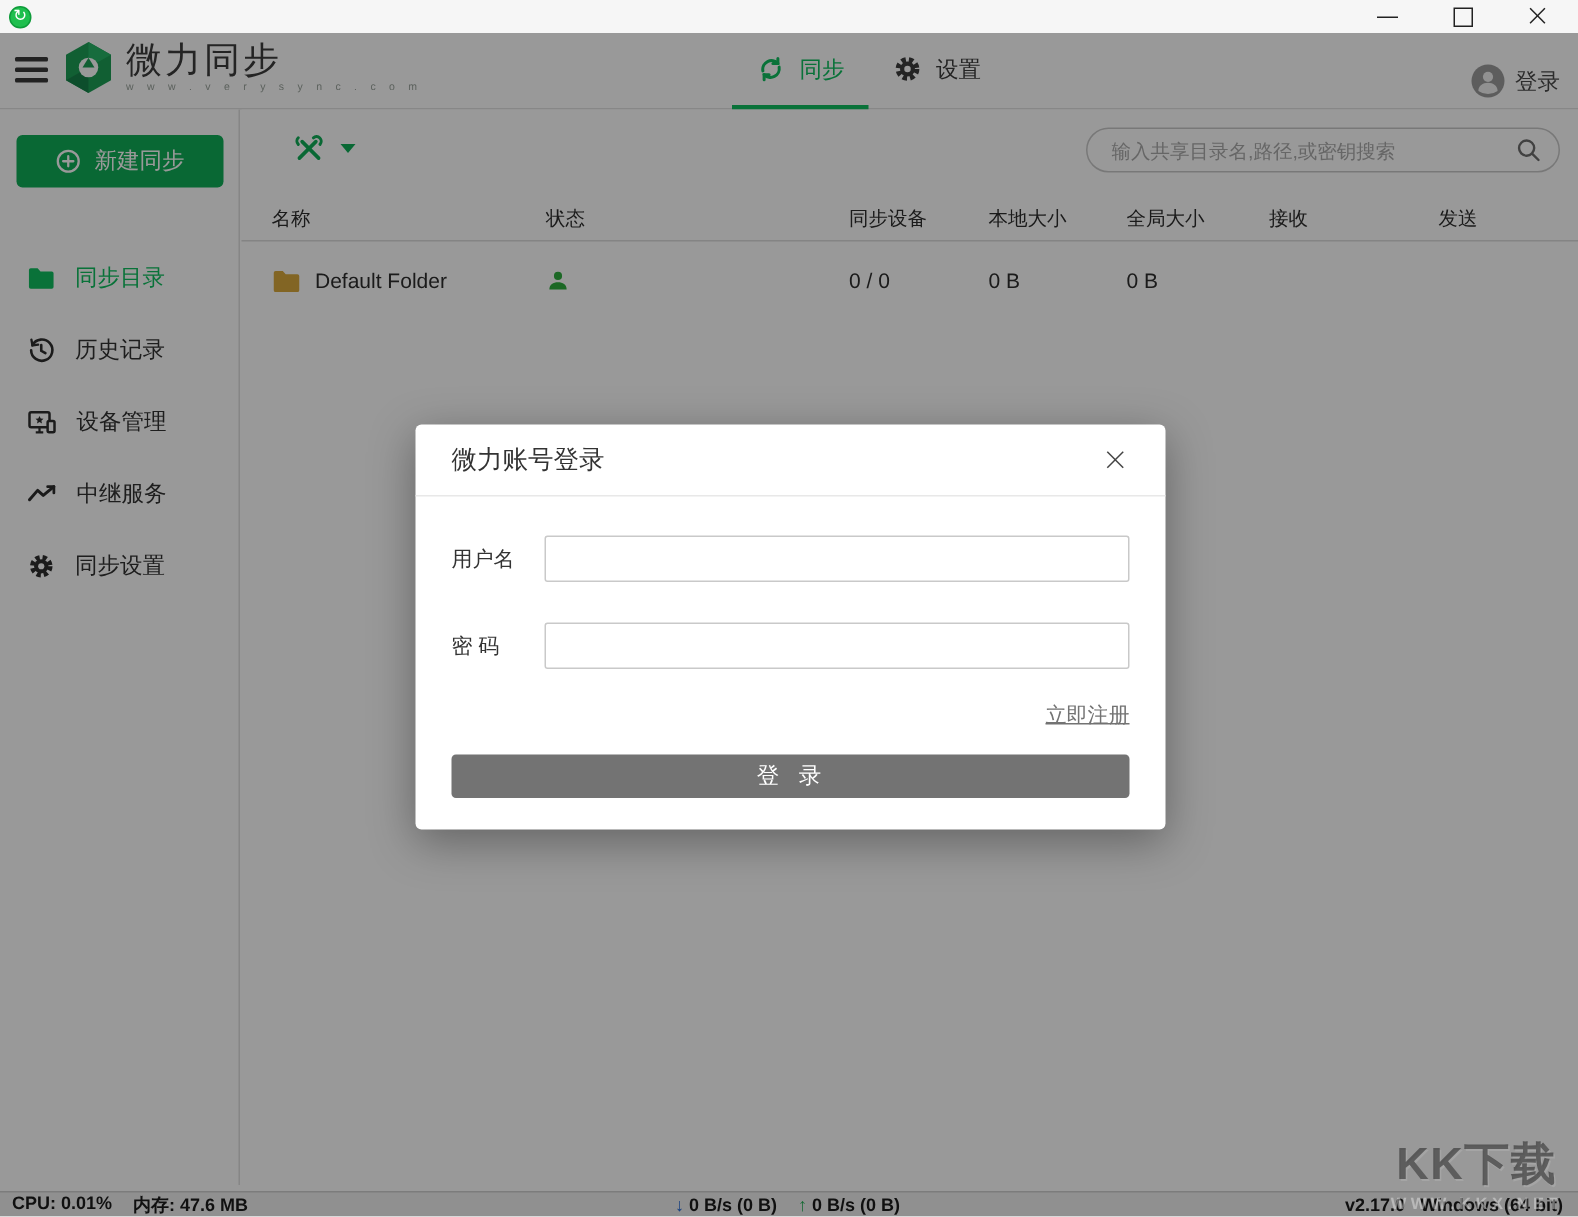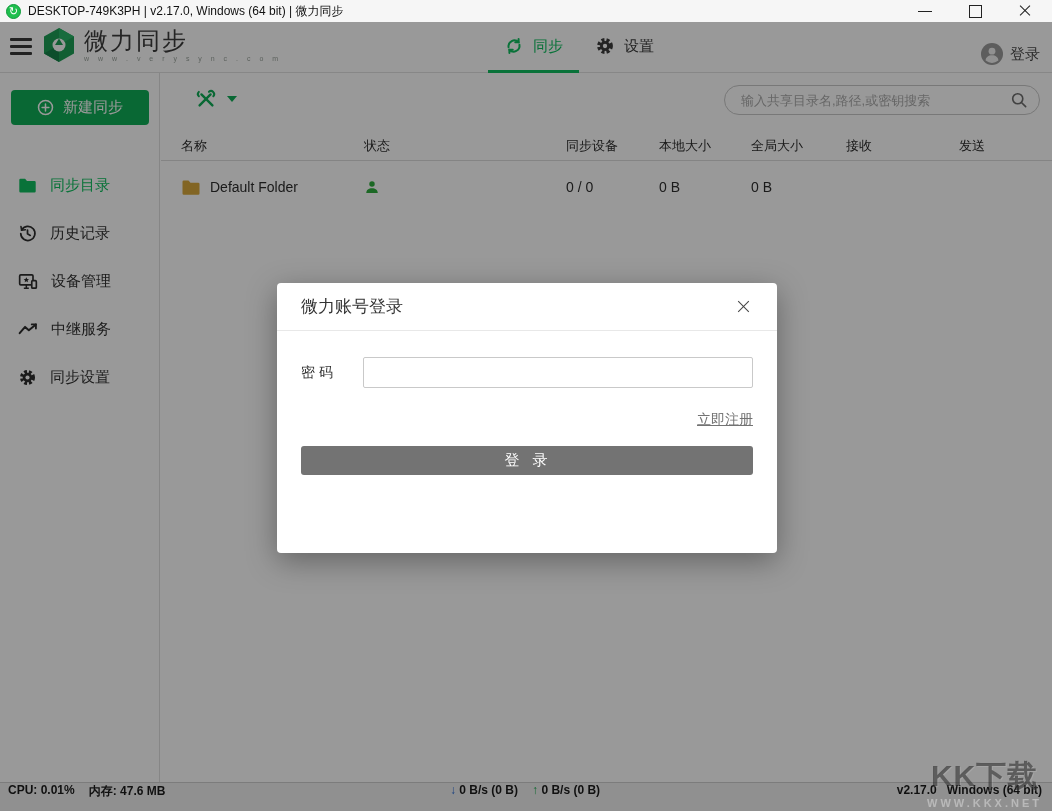--- a/index.html
+++ b/index.html
@@ -67,22 +67,22 @@
   .search-icon { position:absolute; right:12px; top:6px; cursor:pointer; }
 
   .grid-row { display:grid; grid-template-columns:183px 202px 93px 92px 95px 113px 1fr;
     padding-left:20px; align-items:center; }
   .thead { position:absolute; top:58px; left:0; right:0; height:30px; border-bottom:1px solid #dcdcdc;
     font-size:13px; color:#2e2e2e; }
   .trow { position:absolute; top:89px; left:0; right:0; height:50px; font-size:14px; color:#2e2e2e; }
   .cell-name { display:flex; align-items:center; gap:9px; }
 
   
-  .statusbar { position:absolute; left:0; right:0; bottom:0; height:29px; background:#f1f1f1;
-    border-top:1px solid #cfcfcf; display:flex; align-items:flex-start; font-size:12px; font-weight:bold;
+  .statusbar { position:absolute; left:0; right:0; bottom:0; height:17px; background:#f1f1f1;
+    border-top:1px solid #cfcfcf; display:flex; align-items:center; font-size:12px; font-weight:bold;
     color:#1c1c1c; padding:0 8px; }
   .sb-left { display:flex; gap:14px; }
   .sb-center { position:absolute; left:450px; display:flex; gap:14px; }
   .sb-right { margin-left:auto; display:flex; gap:10px; padding-right:2px; }
   .arr-down { color:#2e6fd6; font-weight:bold; }
   .arr-up { color:#1fae52; font-weight:bold; }
 
   
   .dim { position:absolute; inset:0; background:rgba(0,0,0,0.40); z-index:10; }
   .watermark { position:absolute; right:10px; bottom:2px; z-index:30; text-align:center; pointer-events:none; }
@@ -114,21 +114,20 @@
 </style>
 </head>
 <body>
 
 <div class="stage">
 
   <div class="titlebar">
     <div class="app-ico">
         <span>↻</span>
       </div>
-    <div class="titlebar-title">DESKTOP-749K3PH | v2.17.0, Windows (64 bit) | 微力同步</div>
     <div class="win-controls">
       <div class="wc wc-min"></div>
       <div class="wc wc-max"></div>
       <div class="wc wc-close"></div>
     </div>
   </div>
 
   <div class="app">
 
     <div class="header">
@@ -328,20 +327,24 @@
 
     <div class="dim"></div>
 
     <div class="modal">
       <div class="modal-head">
         <div class="modal-title">微力账号登录</div>
         <div class="modal-close"></div>
       </div>
       <div class="modal-body">
         <div class="form-row">
+          <div class="form-label">用户名</div>
+          <input class="form-input" type="text" value="" style="">
+        </div>
+        <div class="form-row">
           <div class="form-label">密 码</div>
           <input class="form-input" type="text" value="" style="">
         </div>
         <div class="register-row">
           <span class="register-link">立即注册</span>
         </div>
         <button class="login-btn">登 录</button>
       </div>
     </div>
 

